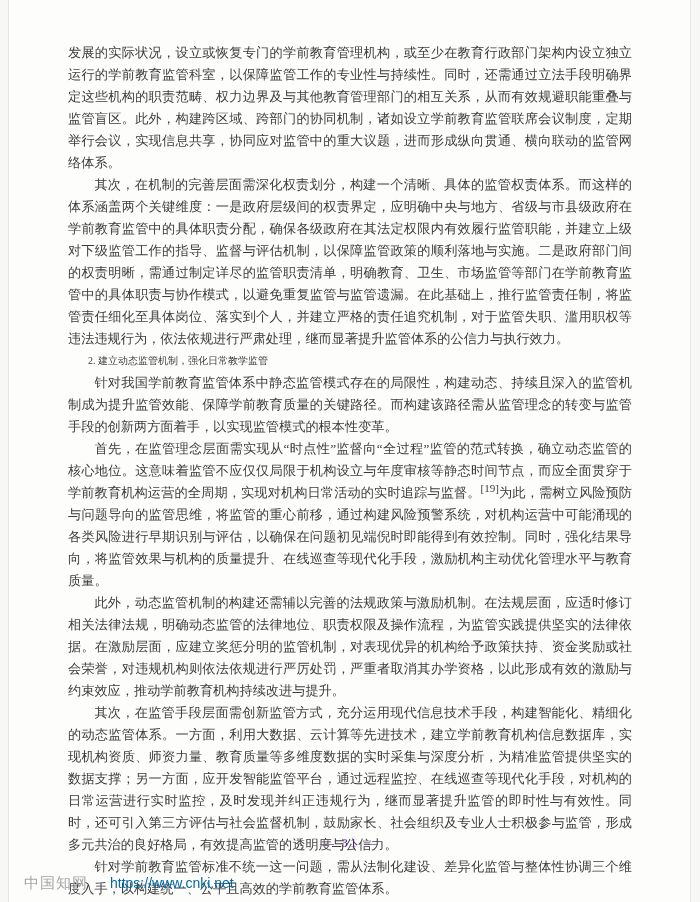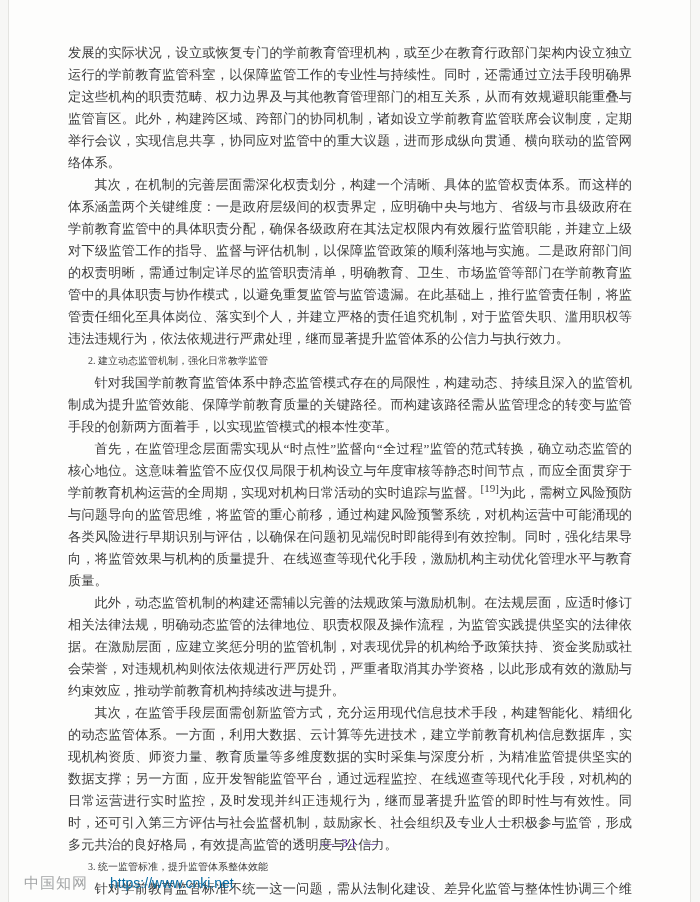--- a/index.html
+++ b/index.html
@@ -100,21 +100,20 @@
   <div class="edge edge-right"></div>
 
   <main class="content">
     <p class="para no-indent">发展的实际状况，设立或恢复专门的学前教育管理机构，或至少在教育行政部门架构内设立独立运行的学前教育监管科室，以保障监管工作的专业性与持续性。同时，还需通过立法手段明确界定这些机构的职责范畴、权力边界及与其他教育管理部门的相互关系，从而有效规避职能重叠与监管盲区。此外，构建跨区域、跨部门的协同机制，诸如设立学前教育监管联席会议制度，定期举行会议，实现信息共享，协同应对监管中的重大议题，进而形成纵向贯通、横向联动的监管网络体系。</p>
     <p class="para">其次，在机制的完善层面需深化权责划分，构建一个清晰、具体的监管权责体系。而这样的体系涵盖两个关键维度：一是政府层级间的权责界定，应明确中央与地方、省级与市县级政府在学前教育监管中的具体职责分配，确保各级政府在其法定权限内有效履行监管职能，并建立上级对下级监管工作的指导、监督与评估机制，以保障监管政策的顺利落地与实施。二是政府部门间的权责明晰，需通过制定详尽的监管职责清单，明确教育、卫生、市场监管等部门在学前教育监管中的具体职责与协作模式，以避免重复监管与监管遗漏。在此基础上，推行监管责任制，将监管责任细化至具体岗位、落实到个人，并建立严格的责任追究机制，对于监管失职、滥用职权等违法违规行为，依法依规进行严肃处理，继而显著提升监管体系的公信力与执行效力。</p>
     <h3 class="heading">2. 建立动态监管机制，强化日常教学监管</h3>
     <p class="para">针对我国学前教育监管体系中静态监管模式存在的局限性，构建动态、持续且深入的监管机制成为提升监管效能、保障学前教育质量的关键路径。而构建该路径需从监管理念的转变与监管手段的创新两方面着手，以实现监管模式的根本性变革。</p>
     <p class="para"><span>首先，在监管理念层面需实现从“时点性”监督向“全过程”监管的范式转换，确立动态监管的核心地位。这意味着监管不应仅仅局限于机构设立与年度审核等静态时间节点，而应全面贯穿于学前教育机构运营的全周期，实现对机构日常活动的实时追踪与监督。</span><sup class="cite">[19]</sup><span>为此，需树立风险预防与问题导向的监管思维，将监管的重心前移，通过构建风险预警系统，对机构运营中可能涌现的各类风险进行早期识别与评估，以确保在问题初见端倪时即能得到有效控制。同时，强化结果导向，将监管效果与机构的质量提升、在线巡查等现代化手段，激励机构主动优化管理水平与教育质量。</span></p>
     <p class="para">此外，动态监管机制的构建还需辅以完善的法规政策与激励机制。在法规层面，应适时修订相关法律法规，明确动态监管的法律地位、职责权限及操作流程，为监管实践提供坚实的法律依据。在激励层面，应建立奖惩分明的监管机制，对表现优异的机构给予政策扶持、资金奖励或社会荣誉，对违规机构则依法依规进行严厉处罚，严重者取消其办学资格，以此形成有效的激励与约束效应，推动学前教育机构持续改进与提升。</p>
     <p class="para">其次，在监管手段层面需创新监管方式，充分运用现代信息技术手段，构建智能化、精细化的动态监管体系。一方面，利用大数据、云计算等先进技术，建立学前教育机构信息数据库，实现机构资质、师资力量、教育质量等多维度数据的实时采集与深度分析，为精准监管提供坚实的数据支撑；另一方面，应开发智能监管平台，通过远程监控、在线巡查等现代化手段，对机构的日常运营进行实时监控，及时发现并纠正违规行为，继而显著提升监管的即时性与有效性。同时，还可引入第三方评估与社会监督机制，鼓励家长、社会组织及专业人士积极参与监管，形成多元共治的良好格局，有效提高监管的透明度与公信力。</p>
-    <h3 class="heading">3. 统一监管标准，提升监管体系整体效能</h3>
     <p class="para">针对学前教育监管标准不统一这一问题，需从法制化建设、差异化监管与整体性协调三个维度入手，以构建统一、公平且高效的学前教育监管体系。</p>
 
   </main>
 
   <div class="page-number">— 31 —</div>
 
   <div class="footer">
     <span class="brand">中国知网</span>
     <span class="url">https://www.cnki.net</span>
   </div>

